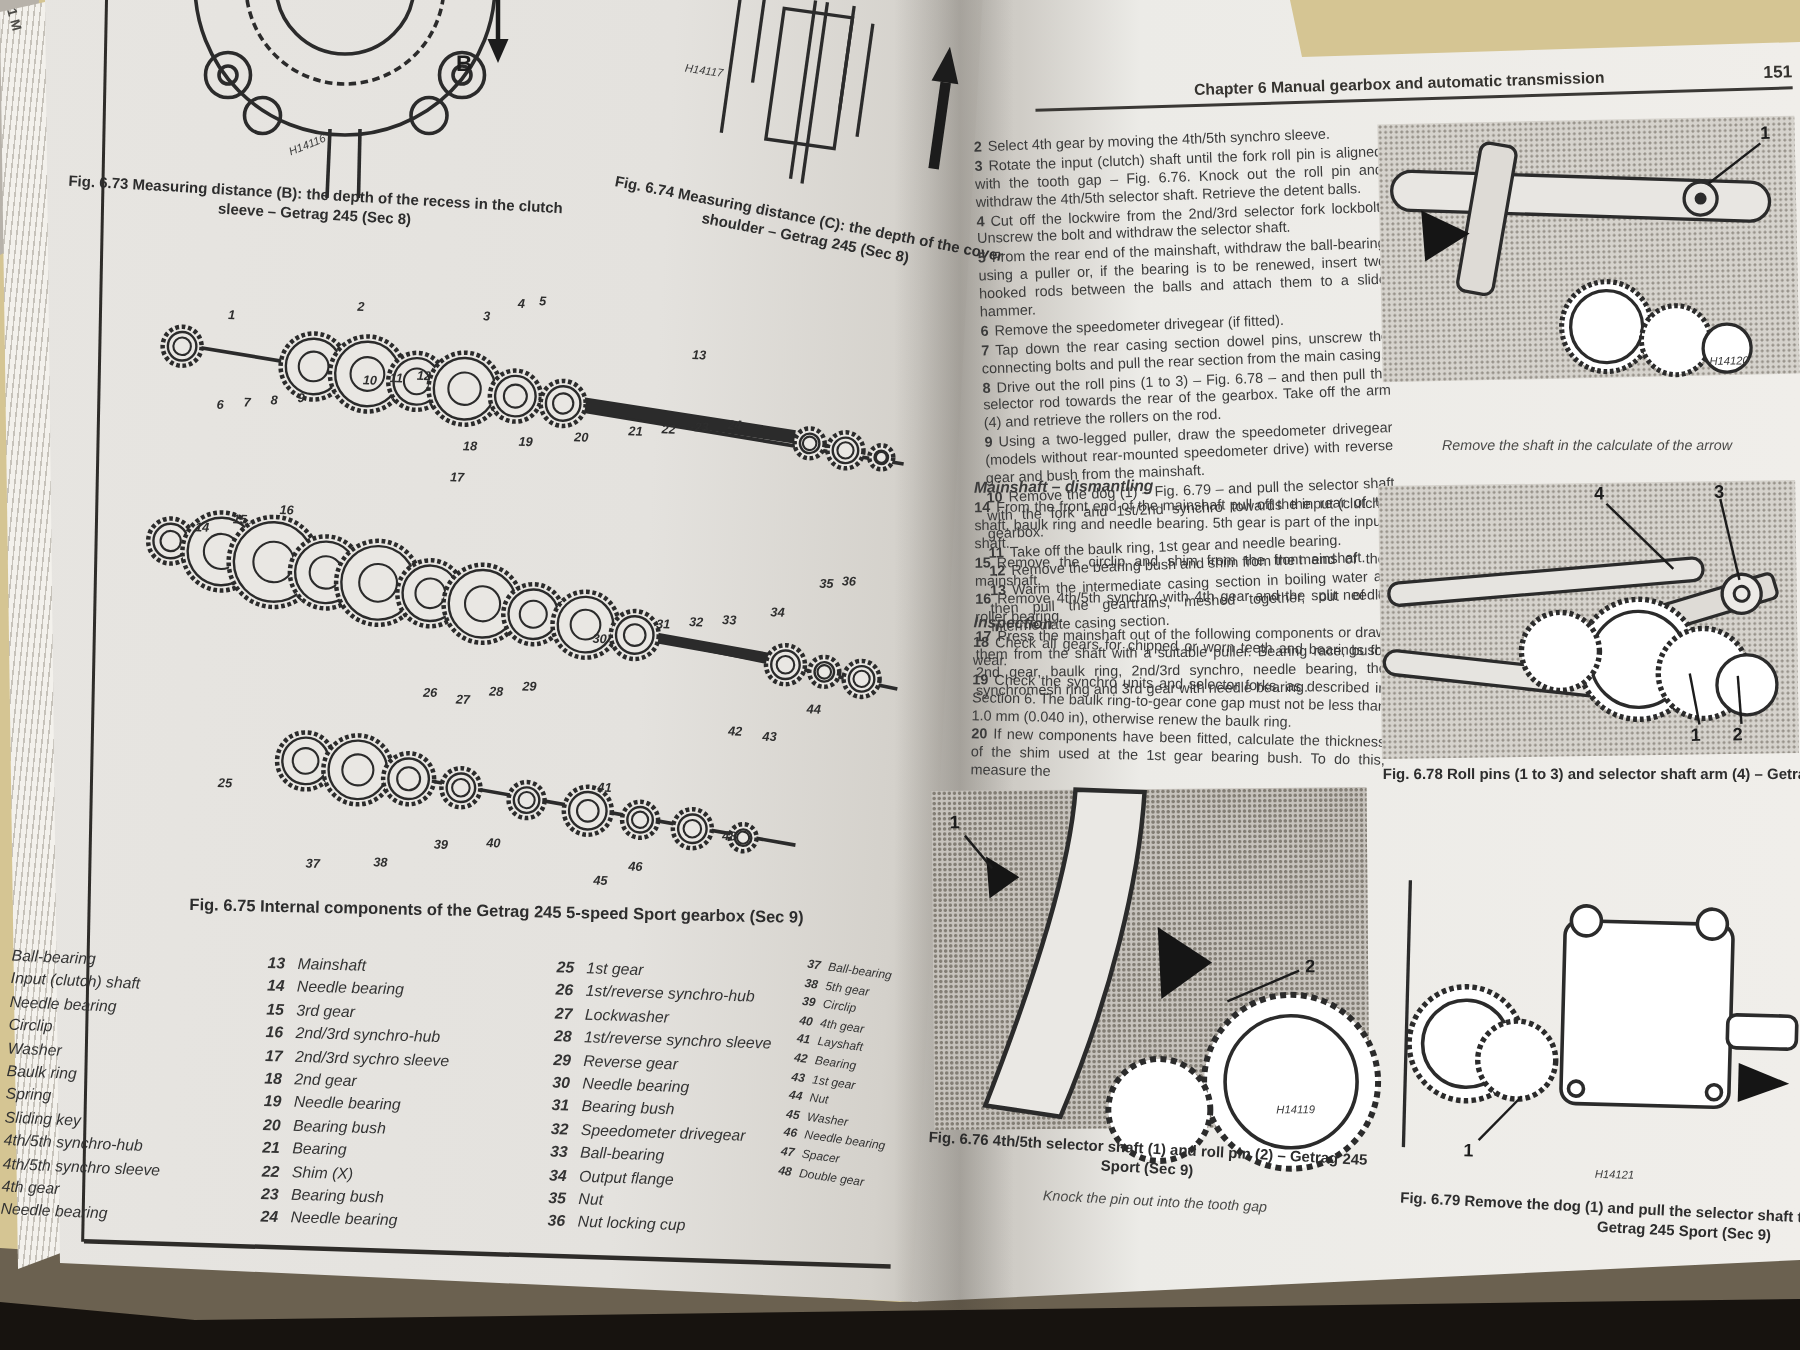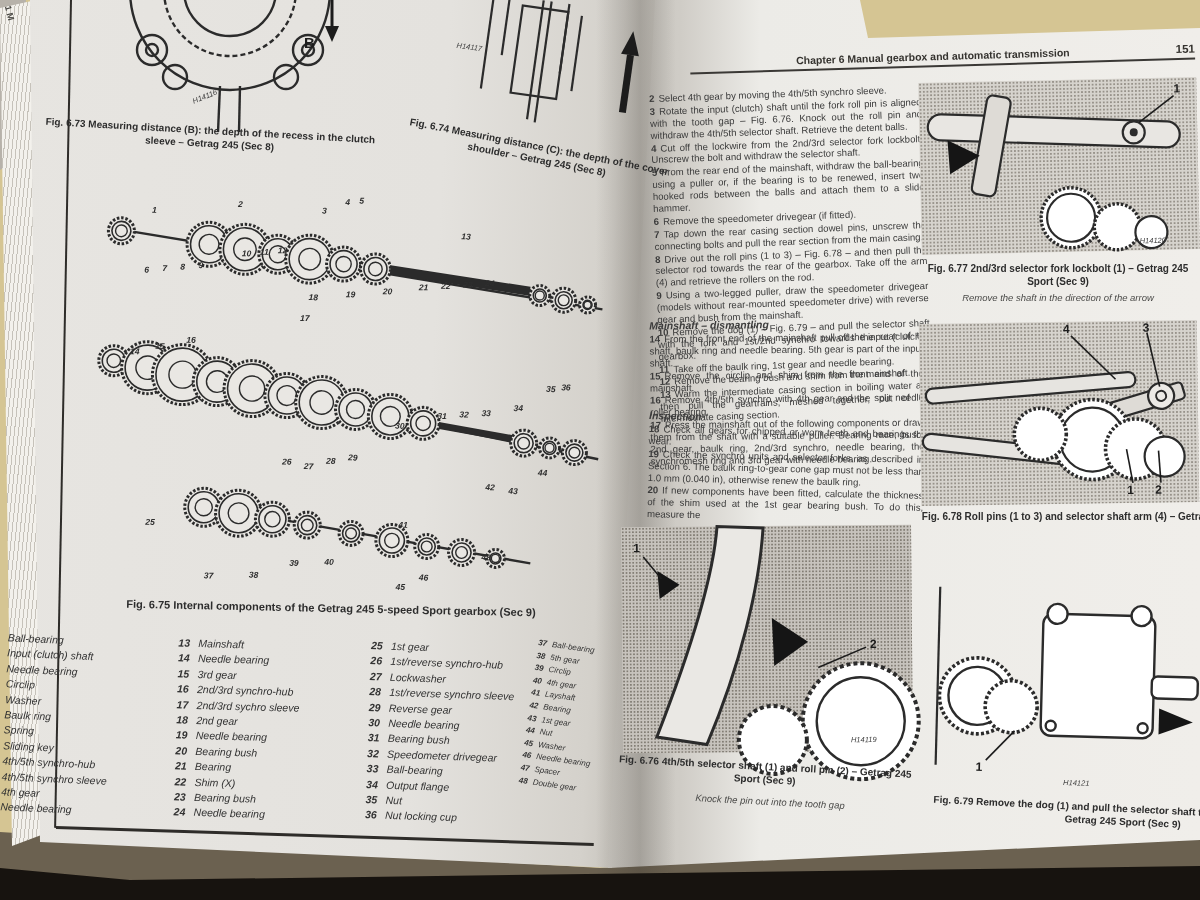--- a/index.html
+++ b/index.html
@@ -385,22 +385,21 @@
         <circle cx="230" cy="154" r="16"></circle>
       </g>
       <polygon points="28,58 60,74 30,92" fill="#151515"></polygon>
       <line x1="255" y1="18" x2="220" y2="44" stroke="#1c1c1c" stroke-width="1.6"></line>
     </svg>
     <div id="labels-677">
         <span class="fig-num" style="left: 255px; top: 4px;">1</span>
       </div>
     <span class="fig-code" style="left:218px;top:158px;">H14120</span>
   </div>
-  <div class="abs caption" style="left:915px;top:262px;width:286px;">Fig. 6.77 2nd/3rd selector fork lockbolt (1) – Getrag 245 Sport (Sec 9)</div>
-  <div class="abs fignote" style="left:915px;top:292px;width:286px;">Remove the shaft in the direction of the arrow</div>
+  <div class="abs fignote" style="left:915px;top:292px;width:286px;">Remove the shaft in the calculate of the arrow</div>
 
   <div class="abs plate" style="left:920px;top:322px;width:278px;height:182px;transform:rotate(-0.8deg);">
     <svg width="278" height="182" viewBox="0 0 278 182">
       <rect x="6" y="58" width="210" height="15" rx="7" transform="rotate(-4 110 66)" fill="#e6e4e0" stroke="#2b2b2b" stroke-width="2.2"></rect>
       <g transform="rotate(-16 225 80)">
         <rect x="165" y="72" width="100" height="17" rx="4" fill="#dedbd6" stroke="#2b2b2b" stroke-width="2.2"></rect>
         <circle cx="242" cy="80" r="13" fill="#eceae6" stroke="#2b2b2b" stroke-width="2.2"></circle>
         <circle cx="242" cy="80" r="5" fill="none" stroke="#2b2b2b" stroke-width="2"></circle>
       </g>
       <rect x="2" y="118" width="150" height="16" rx="8" transform="rotate(7 75 126)" fill="#e6e4e0" stroke="#2b2b2b" stroke-width="2.2"></rect>

